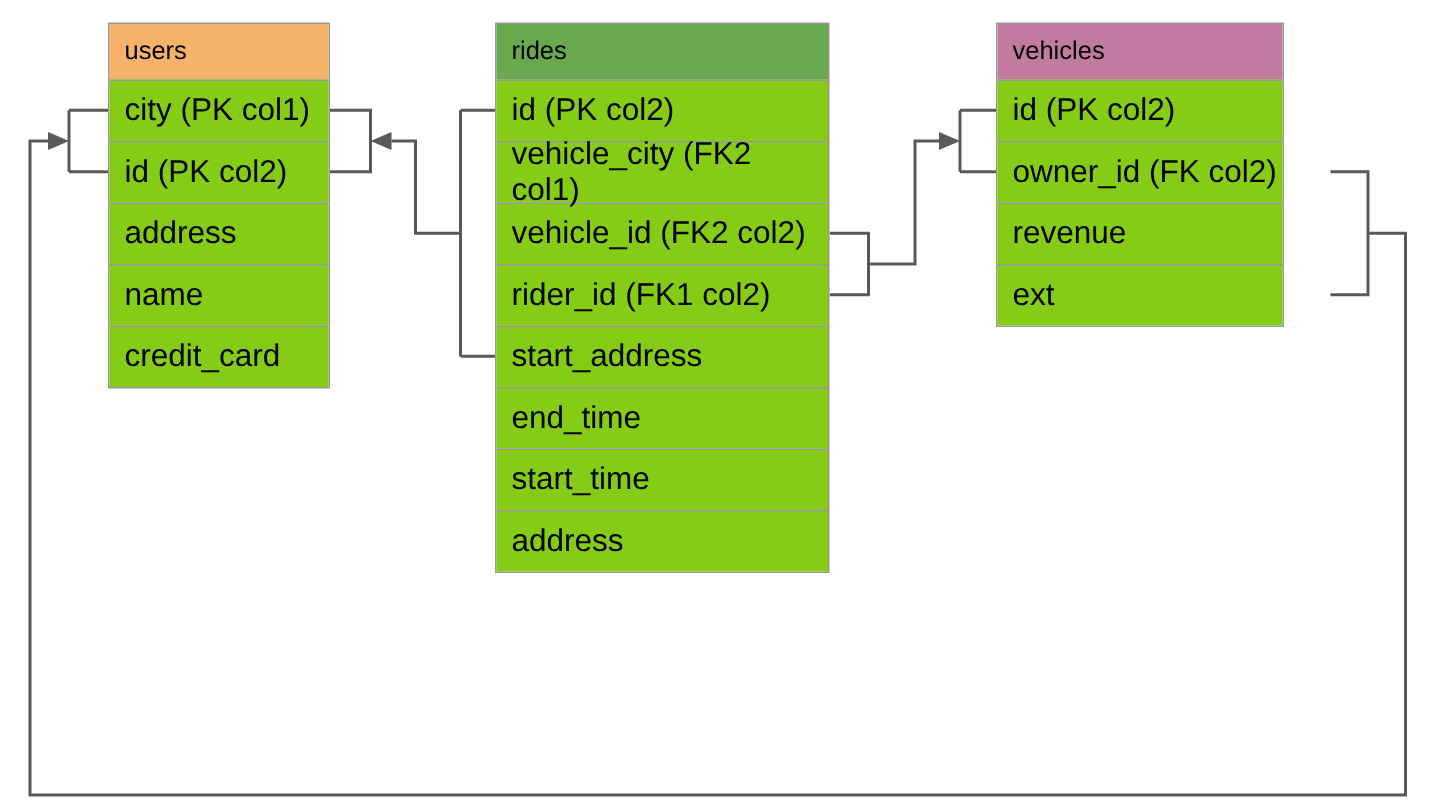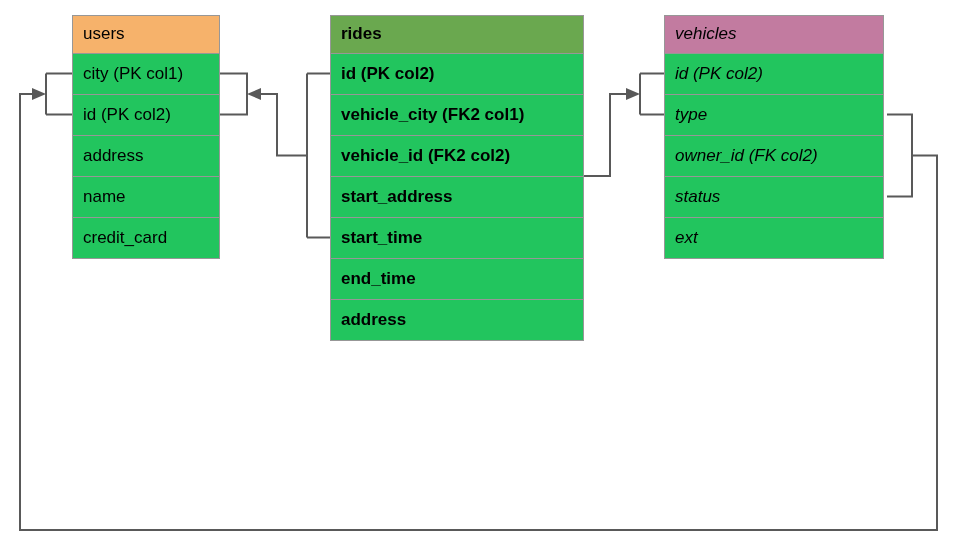--- a/index.html
+++ b/index.html
@@ -13,25 +13,25 @@
   }
   .thead{
     height:36.5px;display:flex;align-items:center;padding-left:10px;
     font-size:17px;color:#000000;
   }
   .hdr-users{background:#F6B26B;}
   .hdr-rides{background:#6AA84F;}
   .hdr-vehicles{background:#C27BA0;}
   .cell{
     height:41px;box-sizing:border-box;border-top:1.5px solid #979797;
-    display:flex;align-items:center;padding-left:10px;font-size:17px;background:#22c55e;
+    display:flex;align-items:center;padding-left:10px;font-size:21px;background:#84cc16;
   }
   #tbl-users{left:72px;top:15px;width:148px;}
-  #tbl-rides{left:330px;top:15px;width:254px;font-weight:bold;}
-  #tbl-vehicles{left:664px;top:15px;width:220px;font-style:italic;}
+  #tbl-rides{left:330px;top:15px;width:223px;}
+  #tbl-vehicles{left:664px;top:15px;width:192px;}
   .rel{stroke:#595959;stroke-width:2;fill:none;}
   .arrow{fill:#595959;stroke:none;}
 </style>
 </head>
 <body>
 
 <div id="canvas">
 
   <svg id="connectors" viewBox="0 0 960 540" xmlns="http://www.w3.org/2000/svg">
 
@@ -58,28 +58,28 @@
     <div class="cell">address</div>
     <div class="cell">name</div>
     <div class="cell">credit_card</div>
   </div>
 
   <div id="tbl-rides" class="db-table">
     <div class="thead hdr-rides">rides</div>
     <div class="cell">id (PK col2)</div>
     <div class="cell">vehicle_city (FK2 col1)</div>
     <div class="cell">vehicle_id (FK2 col2)</div>
+    <div class="cell">rider_id (FK1 col2)</div>
     <div class="cell">start_address</div>
+    <div class="cell">end_time</div>
     <div class="cell">start_time</div>
-    <div class="cell">end_time</div>
     <div class="cell">address</div>
   </div>
 
   <div id="tbl-vehicles" class="db-table">
     <div class="thead hdr-vehicles">vehicles</div>
     <div class="cell">id (PK col2)</div>
-    <div class="cell">type</div>
     <div class="cell">owner_id (FK col2)</div>
-    <div class="cell">status</div>
+    <div class="cell">revenue</div>
     <div class="cell">ext</div>
   </div>
 
 </div>
 
 </body></html>

